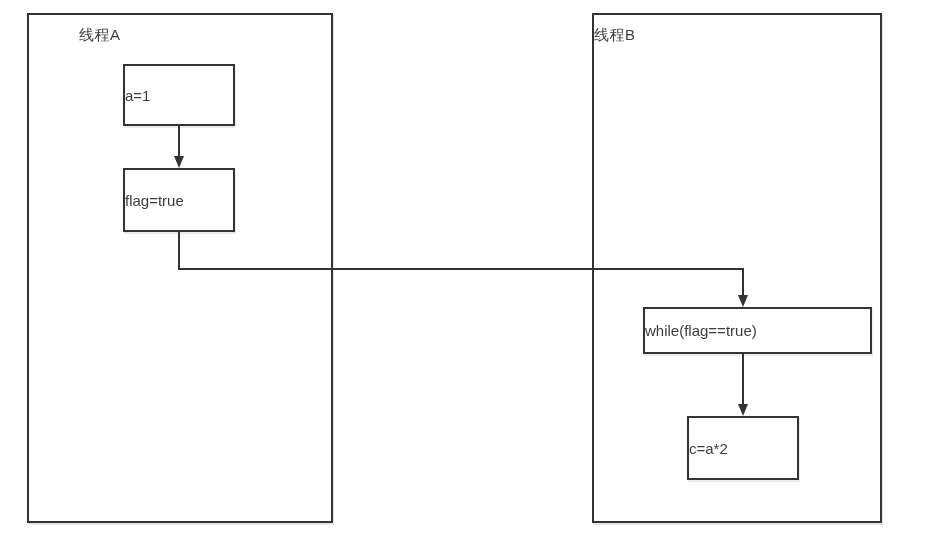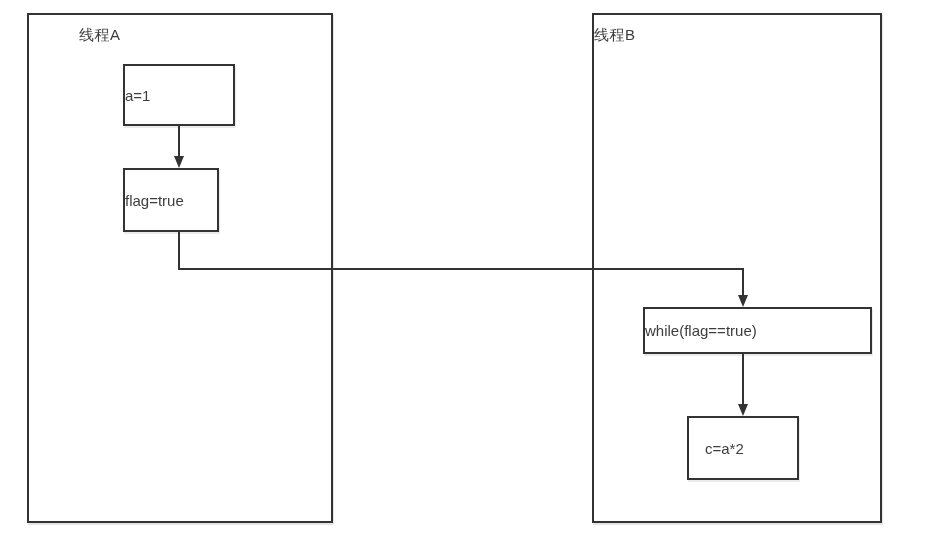--- a/index.html
+++ b/index.html
@@ -40,23 +40,23 @@
     display: flex;
     align-items: center;
     justify-content: flex-start;
     font-size: 15px;
     color: #3d3d3d;
     box-shadow: 1px 2px 0 rgba(0,0,0,0.08);
     z-index: 2;
     white-space: nowrap;
   }
   .node-a-assign    { left: 123px; top: 64px;  width: 112px; height: 62px; }
-  .node-flag-assign { left: 123px; top: 168px; width: 96px; height: 64px; }
+  .node-flag-assign { left: 123px; top: 168px; width: 112px; height: 64px; }
   .node-while-check { left: 643px; top: 307px; width: 229px; height: 47px; }
-  .node-c-assign    { left: 687px; top: 416px; width: 112px; height: 64px; padding-left: 16px; }
+  .node-c-assign    { left: 687px; top: 416px; width: 112px; height: 64px; }
   .connector-layer {
     position: absolute;
     left: 0; top: 0;
     width: 945px;
     height: 541px;
     z-index: 3;
     pointer-events: none;
   }
 </style>
 </head>

